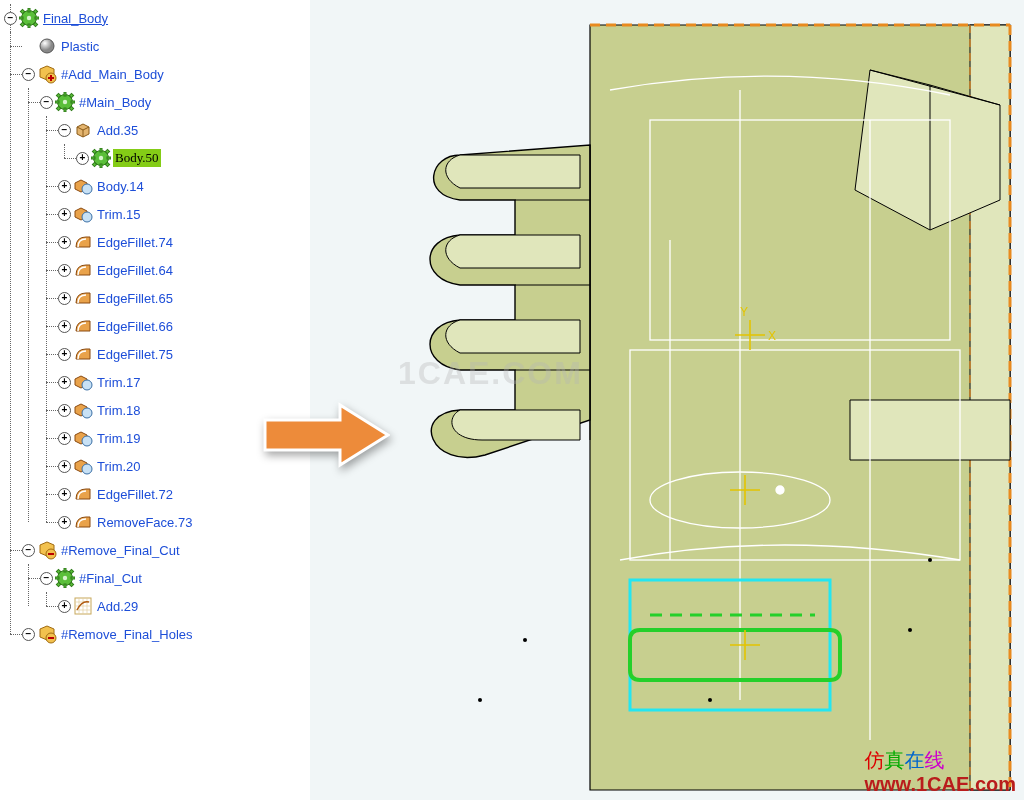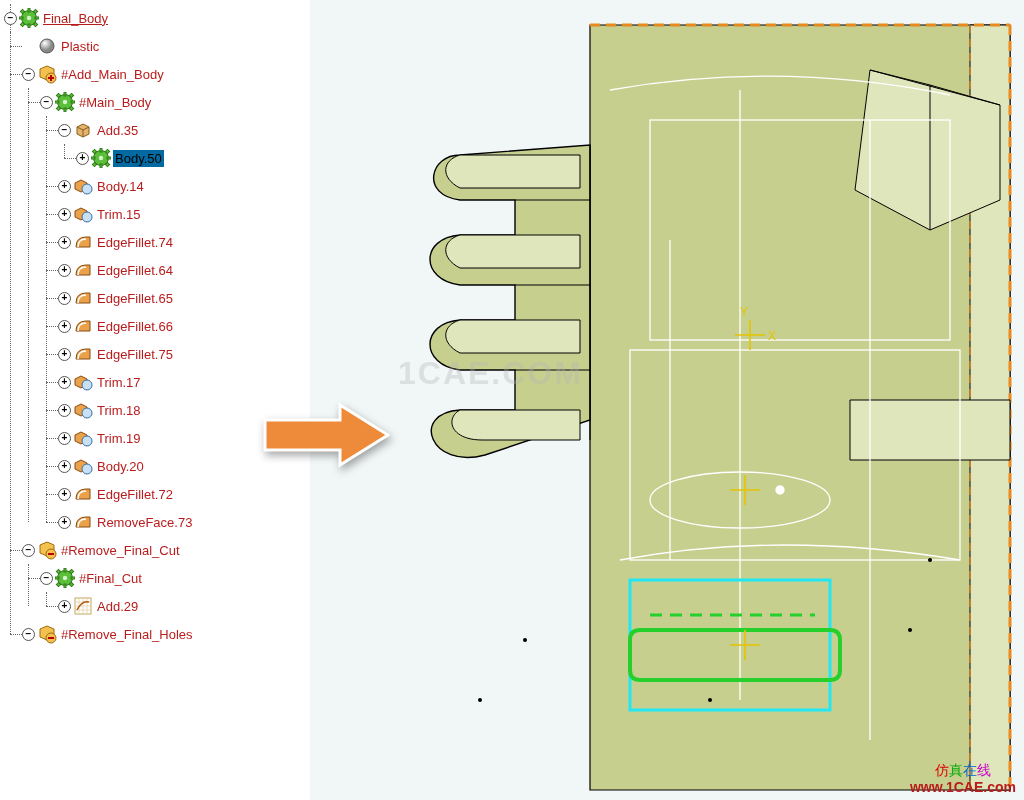--- a/index.html
+++ b/index.html
@@ -5,23 +5,23 @@
   * { box-sizing: border-box; margin: 0; padding: 0; }
   html, body { width: 1024px; height: 800px; font-family: "Segoe UI", Tahoma, sans-serif; font-size: 13px; overflow: hidden; }
   body { display: flex; background: #fff; position: relative; }
 
   
   .tree { width: 310px; height: 100%; padding: 4px 2px 4px 4px; background: #fff; position: relative; overflow: hidden; }
   .tree ul { list-style: none; margin: 0; padding: 0 0 0 18px; position: relative; }
   .tree > ul { padding-left: 0; }
   .tree li { position: relative; padding: 0; margin: 0; }
   .row { display: flex; align-items: center; gap: 2px; height: 28px; white-space: nowrap; }
-  .label { padding: 1px 2px; color: #b91c1c; }
+  .label { padding: 1px 2px; color: #1d4ed8; }
   .label.underline { text-decoration: underline; }
-  .label.sel { background: #0369a1; color: #000; }
+  .label.sel { background: #84cc16; color: #000; font-family: Liberation Serif, serif; }
   
   .tree ul::before {
     content: ""; position: absolute; top: 0; bottom: 14px; left: 6px;
     border-left: 1px dotted #666;
   }
   .tree li::before {
     content: ""; position: absolute; top: 14px; left: -12px; width: 12px;
     border-top: 1px dotted #666;
   }
   .tree > ul > li::before { display: none; }
@@ -42,21 +42,21 @@
 
   
   .viewport { flex: 1; height: 100%; position: relative; background: #f1f6f7; overflow: hidden; }
   .viewport svg { position: absolute; inset:0; }
 
   
   .arrow-callout { position: absolute; left: 260px; top: 400px; width: 130px; height: 70px; }
   .arrow-callout svg { width: 100%; height: 100%; filter: drop-shadow(2px 4px 4px rgba(0,0,0,.35)); }
 
   
-  .wmk { position: absolute; right: 8px; bottom: 4px; text-align: center; font-size: 14px; line-height: 1.2; }
+  .wmk { position: absolute; right: 8px; bottom: 4px; font-size: 20px; line-height: 1.2; }
   .wmk .cn span:nth-child(1){color:#d00}
   .wmk .cn span:nth-child(2){color:#0a0}
   .wmk .cn span:nth-child(3){color:#06c}
   .wmk .cn span:nth-child(4){color:#c0c}
   .wmk .url { color:#b91c1c; font-weight:600; }
   .wmk-center { position:absolute; left: 398px; top: 355px; color: rgba(180,180,180,.35); font-size: 32px; font-weight:700; letter-spacing: 2px; pointer-events:none; }
 </style>
 </head>
 <body>
 
@@ -303,21 +303,21 @@
                     </div>
                   </li>
                   <li>
                     <div class="row">
                       <span class="tgl">+</span>
                       <span class="ico">
                         <svg>
                           <use href="#i-trim"></use>
                         </svg>
                       </span>
-                      <span class="label">Body.20</span>
+                      <span class="label">Trim.20</span>
                     </div>
                   </li>
                   <li>
                     <div class="row">
                       <span class="tgl">+</span>
                       <span class="ico">
                         <svg>
                           <use href="#i-fillet"></use>
                         </svg>
                       </span>

